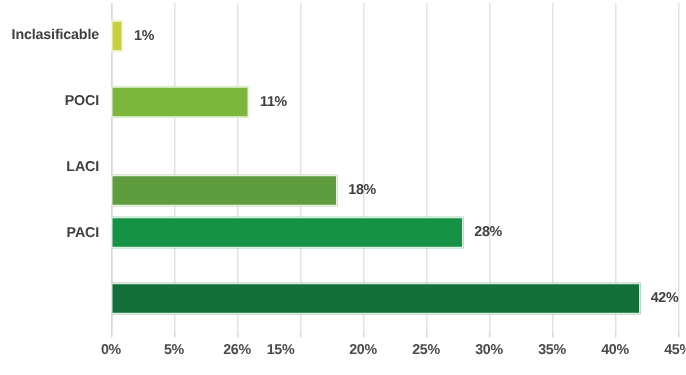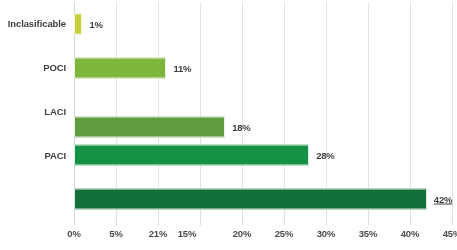--- a/index.html
+++ b/index.html
@@ -173,31 +173,31 @@
       <div class="bar-row" style="top: 103px;">
         <div class="bar" style="width: 151.2px; background: rgb(95, 155, 63);"></div>
         <div class="bar-value" style="left: 158.2px;">18%</div>
       </div>
       <div class="bar-row" style="top: 131.4px;">
         <div class="bar" style="width: 235.2px; background: rgb(22, 146, 71);"></div>
         <div class="bar-value" style="left: 242.2px;">28%</div>
       </div>
       <div class="bar-row" style="top: 175.2px;">
         <div class="bar" style="width: 352.8px; background: rgb(19, 112, 58);"></div>
-        <div class="bar-value" style="left: 359.8px; text-decoration: underline;">42%</div>
+        <div class="bar-value" style="left: 359.8px;">42%</div>
       </div>
     </div>
 
   <div class="x-axis" id="x-axis">
       <div class="x-tick" style="left: 0px; background: rgb(217, 217, 217);"></div>
       <div class="x-tick-label" style="left: 0px;">0%</div>
       <div class="x-tick" style="left: 42px; background: rgb(217, 217, 217);"></div>
       <div class="x-tick-label" style="left: 42px;">5%</div>
       <div class="x-tick" style="left: 84px; background: rgb(217, 217, 217);"></div>
-      <div class="x-tick-label" style="left: 84px;">21%</div>
+      <div class="x-tick-label" style="left: 84px;">26%</div>
       <div class="x-tick" style="left: 126px; background: rgb(217, 217, 217);"></div>
       <div class="x-tick-label" style="left: 113px;">15%</div>
       <div class="x-tick" style="left: 168px; background: rgb(217, 217, 217);"></div>
       <div class="x-tick-label" style="left: 168px;">20%</div>
       <div class="x-tick" style="left: 210px; background: rgb(217, 217, 217);"></div>
       <div class="x-tick-label" style="left: 210px;">25%</div>
       <div class="x-tick" style="left: 252px; background: rgb(217, 217, 217);"></div>
       <div class="x-tick-label" style="left: 252px;">30%</div>
       <div class="x-tick" style="left: 294px; background: rgb(217, 217, 217);"></div>
       <div class="x-tick-label" style="left: 294px;">35%</div>

